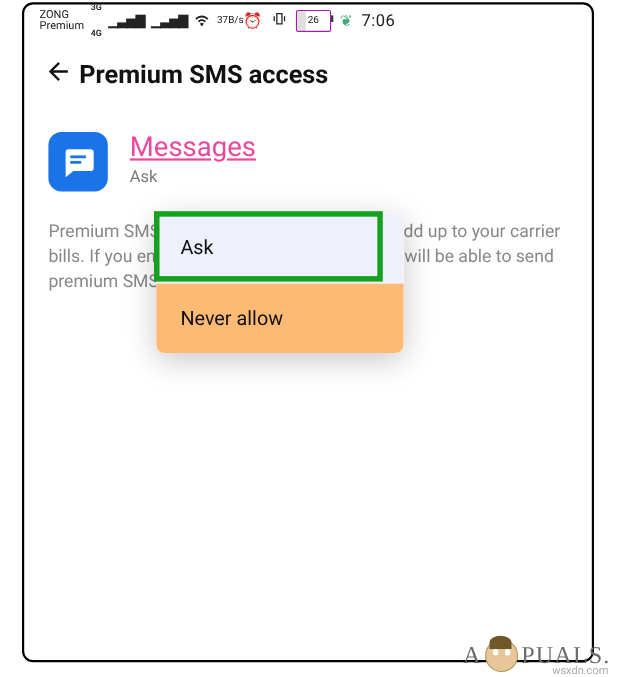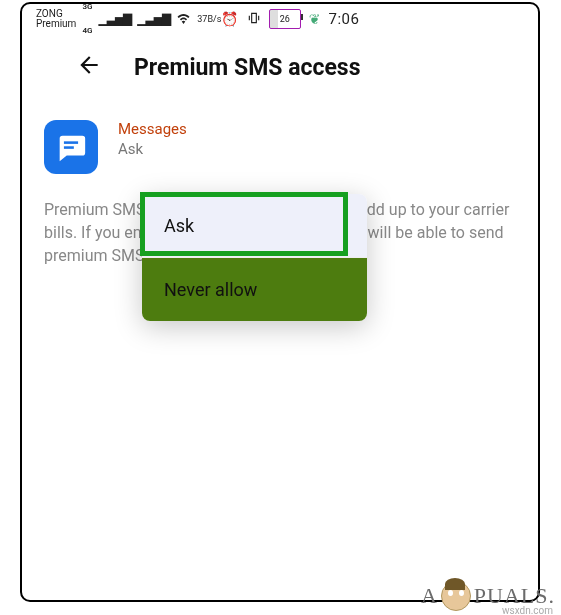--- a/index.html
+++ b/index.html
@@ -62,23 +62,22 @@
       width: 26%;
       background: #9c9c9c55;
     }
     .battery-text { position: relative; z-index: 1; }
     .leaf { color: #4a7; font-size: 14px; }
     .clock { font-size: 15px; letter-spacing: 0.5px; }
 
     .header {
       display: flex;
       align-items: center;
-      gap: 32px;
+      gap: 6px;
       padding: 18px 18px 10px 18px;
-      margin-left: 36px;
     }
     .back-arrow svg { width: 26px; height: 26px; }
     .title {
       font-size: 23px;
       font-weight: 700;
       color: #111;
     }
 
     .app-row {
       display: flex;
@@ -90,21 +89,21 @@
       width: 54px;
       height: 54px;
       background: #1a73e8;
       border-radius: 12px;
       display: flex;
       align-items: center;
       justify-content: center;
       flex-shrink: 0;
     }
     .app-icon svg { width: 34px; height: 34px; }
-    .app-text .app-name { font-size: 15px; color: #c2410c; }
+    .app-text .app-name { font-size: 25px; color: #ec4899; text-decoration: underline; }
     .app-text .app-status { font-size: 15px; color: #777; margin-top: 2px; }
 
     .desc {
       padding: 20px 22px 0 22px;
       font-size: 16px;
       color: #888;
       line-height: 1.45;
     }
 
     .dropdown {
@@ -116,21 +115,21 @@
       border-radius: 8px;
       box-shadow: 0 6px 28px rgba(0,0,0,0.22);
       overflow: hidden;
       z-index: 5;
     }
     .dropdown-item {
       padding: 21px 22px;
       font-size: 18px;
       color: #111;
       border-bottom: 1px solid #eee;
-      background: #4d7c0f;
+      background: #fdba74;
       cursor: pointer;
     }
     .dropdown-item:last-child { border-bottom: none; }
     .dropdown-item.selected { background: #eef0fa; }
     .highlight {
       position: absolute;
       left: 118px;
       top: 188px;
       width: 208px;
       height: 64px;

